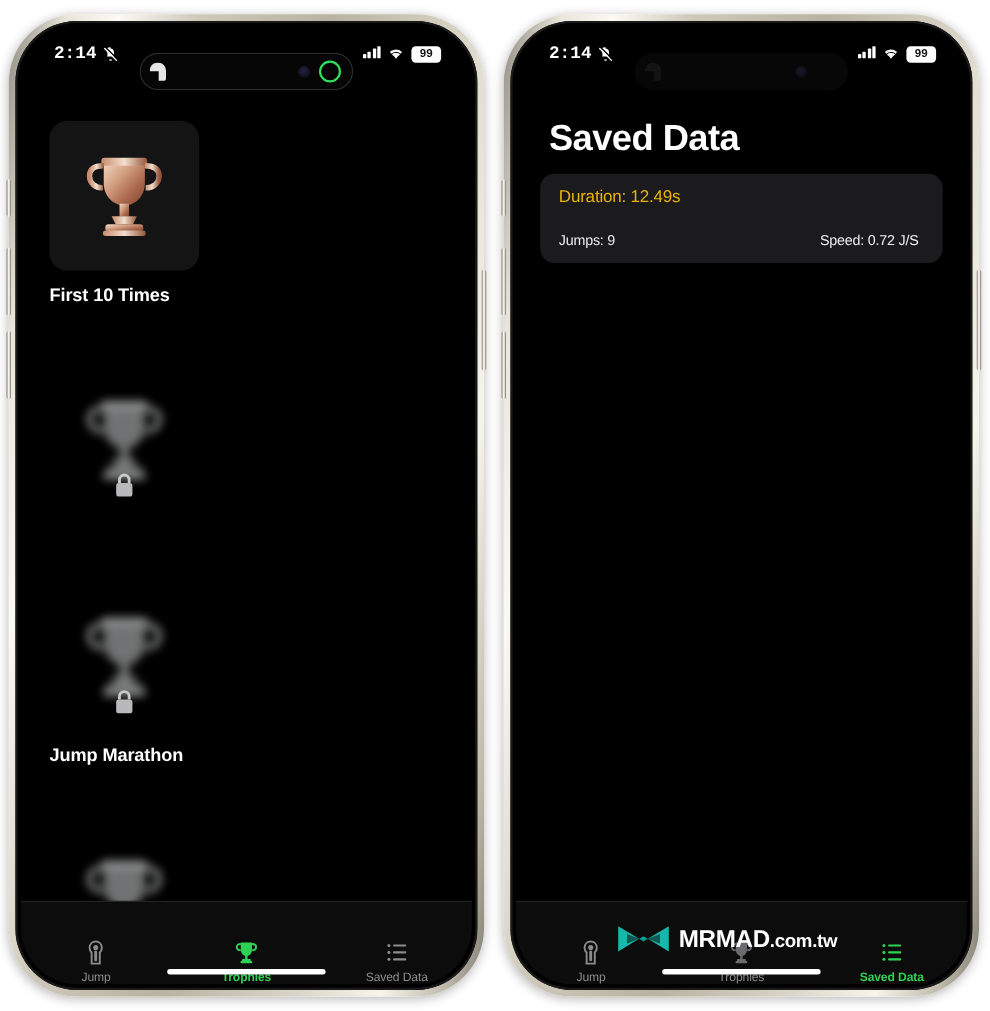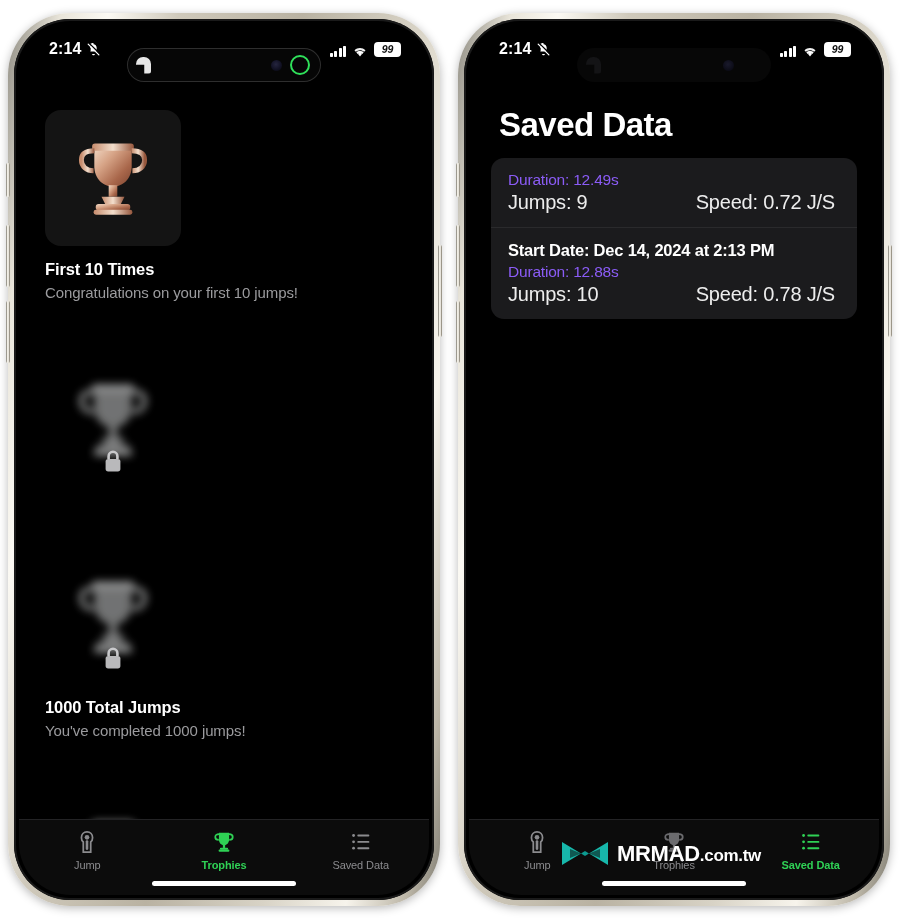--- a/index.html
+++ b/index.html
@@ -61,25 +61,25 @@
   .statusbar {
     position: relative;
     height: 50px;
     display: flex;
     align-items: center;
     padding: 0 28px 0 30px;
     color: #fff;
     z-index: 3;
   }
   .sb-left { display: flex; align-items: center; gap: 5px; }
-  .sb-time { font-size: 16px; font-weight: 600; letter-spacing: .1px; }
+  .sb-time { font-size: 16px; font-weight: 600; letter-spacing: .1px; font-family: Liberation Mono, monospace; }
   .sb-mute { width: 15px; height: 15px; display: block; }
   .sb-right {
     margin-left: auto;
-    display: flex; align-items: flex-end; gap: 6px; font-style: italic;
+    display: flex; align-items: flex-start; gap: 6px;
   }
   .sig { display: flex; align-items: flex-end; gap: 1.5px; height: 11px; }
   .sig i { width: 3px; background: #fff; border-radius: .8px; display: block; }
   .sig i:nth-child(1) { height: 4px; }
   .sig i:nth-child(2) { height: 6px; }
   .sig i:nth-child(3) { height: 8.5px; }
   .sig i:nth-child(4) { height: 11px; }
   .wifi { width: 16px; height: 12px; }
   .batt {
     min-width: 27px; height: 15px;
@@ -188,37 +188,37 @@
     border-radius: 13px;
     overflow: hidden;
   }
   .data-row { padding: 13px 16px 13px 17px; }
   .data-row + .data-row { border-top: 1px solid #2a2a2c; }
   .dr-date {
     color: #fff; font-size: 16.5px; font-weight: 700;
     letter-spacing: -.2px; margin-bottom: 3px;
   }
   .dr-dur {
-    color: #8b5cf6; font-size: 15.5px; letter-spacing: -.2px; margin-bottom: 2px;
+    color: #eab308; font-size: 15.5px; letter-spacing: -.2px; margin-bottom: 2px;
   }
   .dr-bottom {
     display: flex; justify-content: space-between; align-items: baseline;
     padding-right: 6px;
   }
-  .dr-jumps, .dr-speed { color: #ededed; font-size: 20px; letter-spacing: -.2px; }
+  .dr-jumps, .dr-speed { color: #ededed; font-size: 13px; letter-spacing: -.2px; margin-top: 20px; }
 
   
   .tabbar {
     position: absolute;
     left: 0; right: 0; bottom: 0;
     height: 76px;
     background: #0c0c0c;
     border-top: .5px solid #232325;
     display: flex;
-    align-items: flex-start;
+    align-items: flex-end;
     padding-top: 9px;
     z-index: 5;
   }
   .tab {
     flex: 1;
     display: flex; flex-direction: column;
     align-items: center; gap: 4px;
   }
   .tab-ico { width: 26px; height: 26px; display: block; }
   .tab-label {
@@ -324,21 +324,20 @@
                   <rect x="17.5" y="8" width="29" height="5" rx="2" fill="url(#bz2)"></rect>
                   <path fill="none" stroke="url(#bz2)" stroke-width="3.4" d="M19 13c-6 0-9 2-9 6.5S13.5 27 18.5 27"></path>
                   <path fill="none" stroke="url(#bz2)" stroke-width="3.4" d="M45 13c6 0 9 2 9 6.5S50.5 27 45.5 27"></path>
                   <rect x="29" y="37" width="6" height="8" fill="url(#bz)"></rect>
                   <path fill="url(#bz2)" d="M24 45h16l-2.5 5h-11z"></path>
                   <rect x="20" y="50" width="24" height="4.5" rx="2" fill="url(#bz)"></rect>
                   <rect x="18.5" y="54" width="27" height="3.5" rx="1.6" fill="url(#bz2)"></rect>
                 </svg>
               </div>
               <div class="t-title">First 10 Times</div>
-              <div class="t-desc">Congratulations on your first 10 jumps!</div>
             </div>
 
             <div class="trophy-card">
               <div class="tile locked">
                 <svg class="cup" viewBox="0 0 64 64">
                   <path fill="#9aa0a2" d="M19 10h26v14c0 8-5.8 14-13 14s-13-6-13-14V10z"></path>
                   <rect x="17.5" y="8" width="29" height="5" rx="2" fill="#c8cdcf"></rect>
                   <path fill="none" stroke="#b6bcbe" stroke-width="3.4" d="M19 13c-6 0-9 2-9 6.5S13.5 27 18.5 27"></path>
                   <path fill="none" stroke="#b6bcbe" stroke-width="3.4" d="M45 13c6 0 9 2 9 6.5S50.5 27 45.5 27"></path>
                   <rect x="29" y="37" width="6" height="8" fill="#9aa0a2"></rect>
@@ -346,78 +345,58 @@
                   <rect x="20" y="50" width="24" height="4.5" rx="2" fill="#9aa0a2"></rect>
                   <rect x="18.5" y="54" width="27" height="3.5" rx="1.6" fill="#c8cdcf"></rect>
                 </svg>
                 <svg class="lock-badge" viewBox="0 0 20 24">
                   <path fill="none" stroke="#c9c9cb" stroke-width="2.6" d="M5.6 10V7.2a4.4 4.4 0 0 1 8.8 0V10"></path>
                   <rect x="2.6" y="10" width="14.8" height="12.4" rx="2.6" fill="#b9b9bb"></rect>
                 </svg>
               </div>
             </div>
 
+
             <div class="trophy-card">
               <div class="tile locked">
                 <svg class="cup" viewBox="0 0 64 64">
                   <path fill="#9aa0a2" d="M19 10h26v14c0 8-5.8 14-13 14s-13-6-13-14V10z"></path>
                   <rect x="17.5" y="8" width="29" height="5" rx="2" fill="#c8cdcf"></rect>
                   <path fill="none" stroke="#b6bcbe" stroke-width="3.4" d="M19 13c-6 0-9 2-9 6.5S13.5 27 18.5 27"></path>
                   <path fill="none" stroke="#b6bcbe" stroke-width="3.4" d="M45 13c6 0 9 2 9 6.5S50.5 27 45.5 27"></path>
                   <rect x="29" y="37" width="6" height="8" fill="#9aa0a2"></rect>
                   <path fill="#aeb4b6" d="M24 45h16l-2.5 5h-11z"></path>
                   <rect x="20" y="50" width="24" height="4.5" rx="2" fill="#9aa0a2"></rect>
                   <rect x="18.5" y="54" width="27" height="3.5" rx="1.6" fill="#c8cdcf"></rect>
                 </svg>
                 <svg class="lock-badge" viewBox="0 0 20 24">
                   <path fill="none" stroke="#c9c9cb" stroke-width="2.6" d="M5.6 10V7.2a4.4 4.4 0 0 1 8.8 0V10"></path>
                   <rect x="2.6" y="10" width="14.8" height="12.4" rx="2.6" fill="#b9b9bb"></rect>
                 </svg>
               </div>
-              <div class="t-title">1000 Total Jumps</div>
-              <div class="t-desc">You've completed 1000 jumps!</div>
+              <div class="t-title">Jump Marathon</div>
             </div>
 
             <div class="trophy-card">
               <div class="tile locked">
                 <svg class="cup" viewBox="0 0 64 64">
                   <path fill="#9aa0a2" d="M19 10h26v14c0 8-5.8 14-13 14s-13-6-13-14V10z"></path>
                   <rect x="17.5" y="8" width="29" height="5" rx="2" fill="#c8cdcf"></rect>
                   <path fill="none" stroke="#b6bcbe" stroke-width="3.4" d="M19 13c-6 0-9 2-9 6.5S13.5 27 18.5 27"></path>
                   <path fill="none" stroke="#b6bcbe" stroke-width="3.4" d="M45 13c6 0 9 2 9 6.5S50.5 27 45.5 27"></path>
                   <rect x="29" y="37" width="6" height="8" fill="#9aa0a2"></rect>
                   <path fill="#aeb4b6" d="M24 45h16l-2.5 5h-11z"></path>
                   <rect x="20" y="50" width="24" height="4.5" rx="2" fill="#9aa0a2"></rect>
                   <rect x="18.5" y="54" width="27" height="3.5" rx="1.6" fill="#c8cdcf"></rect>
                 </svg>
                 <svg class="lock-badge" viewBox="0 0 20 24">
                   <path fill="none" stroke="#c9c9cb" stroke-width="2.6" d="M5.6 10V7.2a4.4 4.4 0 0 1 8.8 0V10"></path>
                   <rect x="2.6" y="10" width="14.8" height="12.4" rx="2.6" fill="#b9b9bb"></rect>
                 </svg>
               </div>
-              <div class="t-title">Jump Marathon</div>
-            </div>
-
-            <div class="trophy-card">
-              <div class="tile locked">
-                <svg class="cup" viewBox="0 0 64 64">
-                  <path fill="#9aa0a2" d="M19 10h26v14c0 8-5.8 14-13 14s-13-6-13-14V10z"></path>
-                  <rect x="17.5" y="8" width="29" height="5" rx="2" fill="#c8cdcf"></rect>
-                  <path fill="none" stroke="#b6bcbe" stroke-width="3.4" d="M19 13c-6 0-9 2-9 6.5S13.5 27 18.5 27"></path>
-                  <path fill="none" stroke="#b6bcbe" stroke-width="3.4" d="M45 13c6 0 9 2 9 6.5S50.5 27 45.5 27"></path>
-                  <rect x="29" y="37" width="6" height="8" fill="#9aa0a2"></rect>
-                  <path fill="#aeb4b6" d="M24 45h16l-2.5 5h-11z"></path>
-                  <rect x="20" y="50" width="24" height="4.5" rx="2" fill="#9aa0a2"></rect>
-                  <rect x="18.5" y="54" width="27" height="3.5" rx="1.6" fill="#c8cdcf"></rect>
-                </svg>
-                <svg class="lock-badge" viewBox="0 0 20 24">
-                  <path fill="none" stroke="#c9c9cb" stroke-width="2.6" d="M5.6 10V7.2a4.4 4.4 0 0 1 8.8 0V10"></path>
-                  <rect x="2.6" y="10" width="14.8" height="12.4" rx="2.6" fill="#b9b9bb"></rect>
-                </svg>
-              </div>
               <div class="t-title"></div>
               <div class="t-desc"></div>
             </div>
 
             <div class="trophy-card">
               <div class="tile locked warm">
                 <svg class="cup" viewBox="0 0 64 64">
                   <path fill="#9d6a50" d="M19 10h26v14c0 8-5.8 14-13 14s-13-6-13-14V10z"></path>
                   <rect x="17.5" y="8" width="29" height="5" rx="2" fill="#cba188"></rect>
                   <path fill="none" stroke="#b98a6d" stroke-width="3.4" d="M19 13c-6 0-9 2-9 6.5S13.5 27 18.5 27"></path>
@@ -524,28 +503,20 @@
           <div class="page-title">Saved Data</div>
 
           <div class="data-card">
             <div class="data-row">
               <div class="dr-dur">Duration: 12.49s</div>
               <div class="dr-bottom">
                 <span class="dr-jumps">Jumps: 9</span>
                 <span class="dr-speed">Speed: 0.72 J/S</span>
               </div>
             </div>
-            <div class="data-row">
-              <div class="dr-date">Start Date: Dec 14, 2024 at 2:13 PM</div>
-              <div class="dr-dur">Duration: 12.88s</div>
-              <div class="dr-bottom">
-                <span class="dr-jumps">Jumps: 10</span>
-                <span class="dr-speed">Speed: 0.78 J/S</span>
-              </div>
-            </div>
           </div>
         </div>
 
         <div class="tabbar">
           <div class="tab">
             <svg class="tab-ico" viewBox="0 0 28 28">
               <path fill="none" stroke="#8b8b8e" stroke-width="1.9" d="M14 3.2c-3.6 0-6 2.6-6 6.1 0 2.2.9 3.7 2 4.6v10.9h8V13.9c1.1-.9 2-2.4 2-4.6 0-3.5-2.4-6.1-6-6.1z"></path>
               <circle cx="14" cy="9" r="2.5" fill="#8b8b8e"></circle>
               <rect x="12.6" y="12" width="2.8" height="10.5" rx="1.2" fill="#8b8b8e"></rect>
             </svg>

